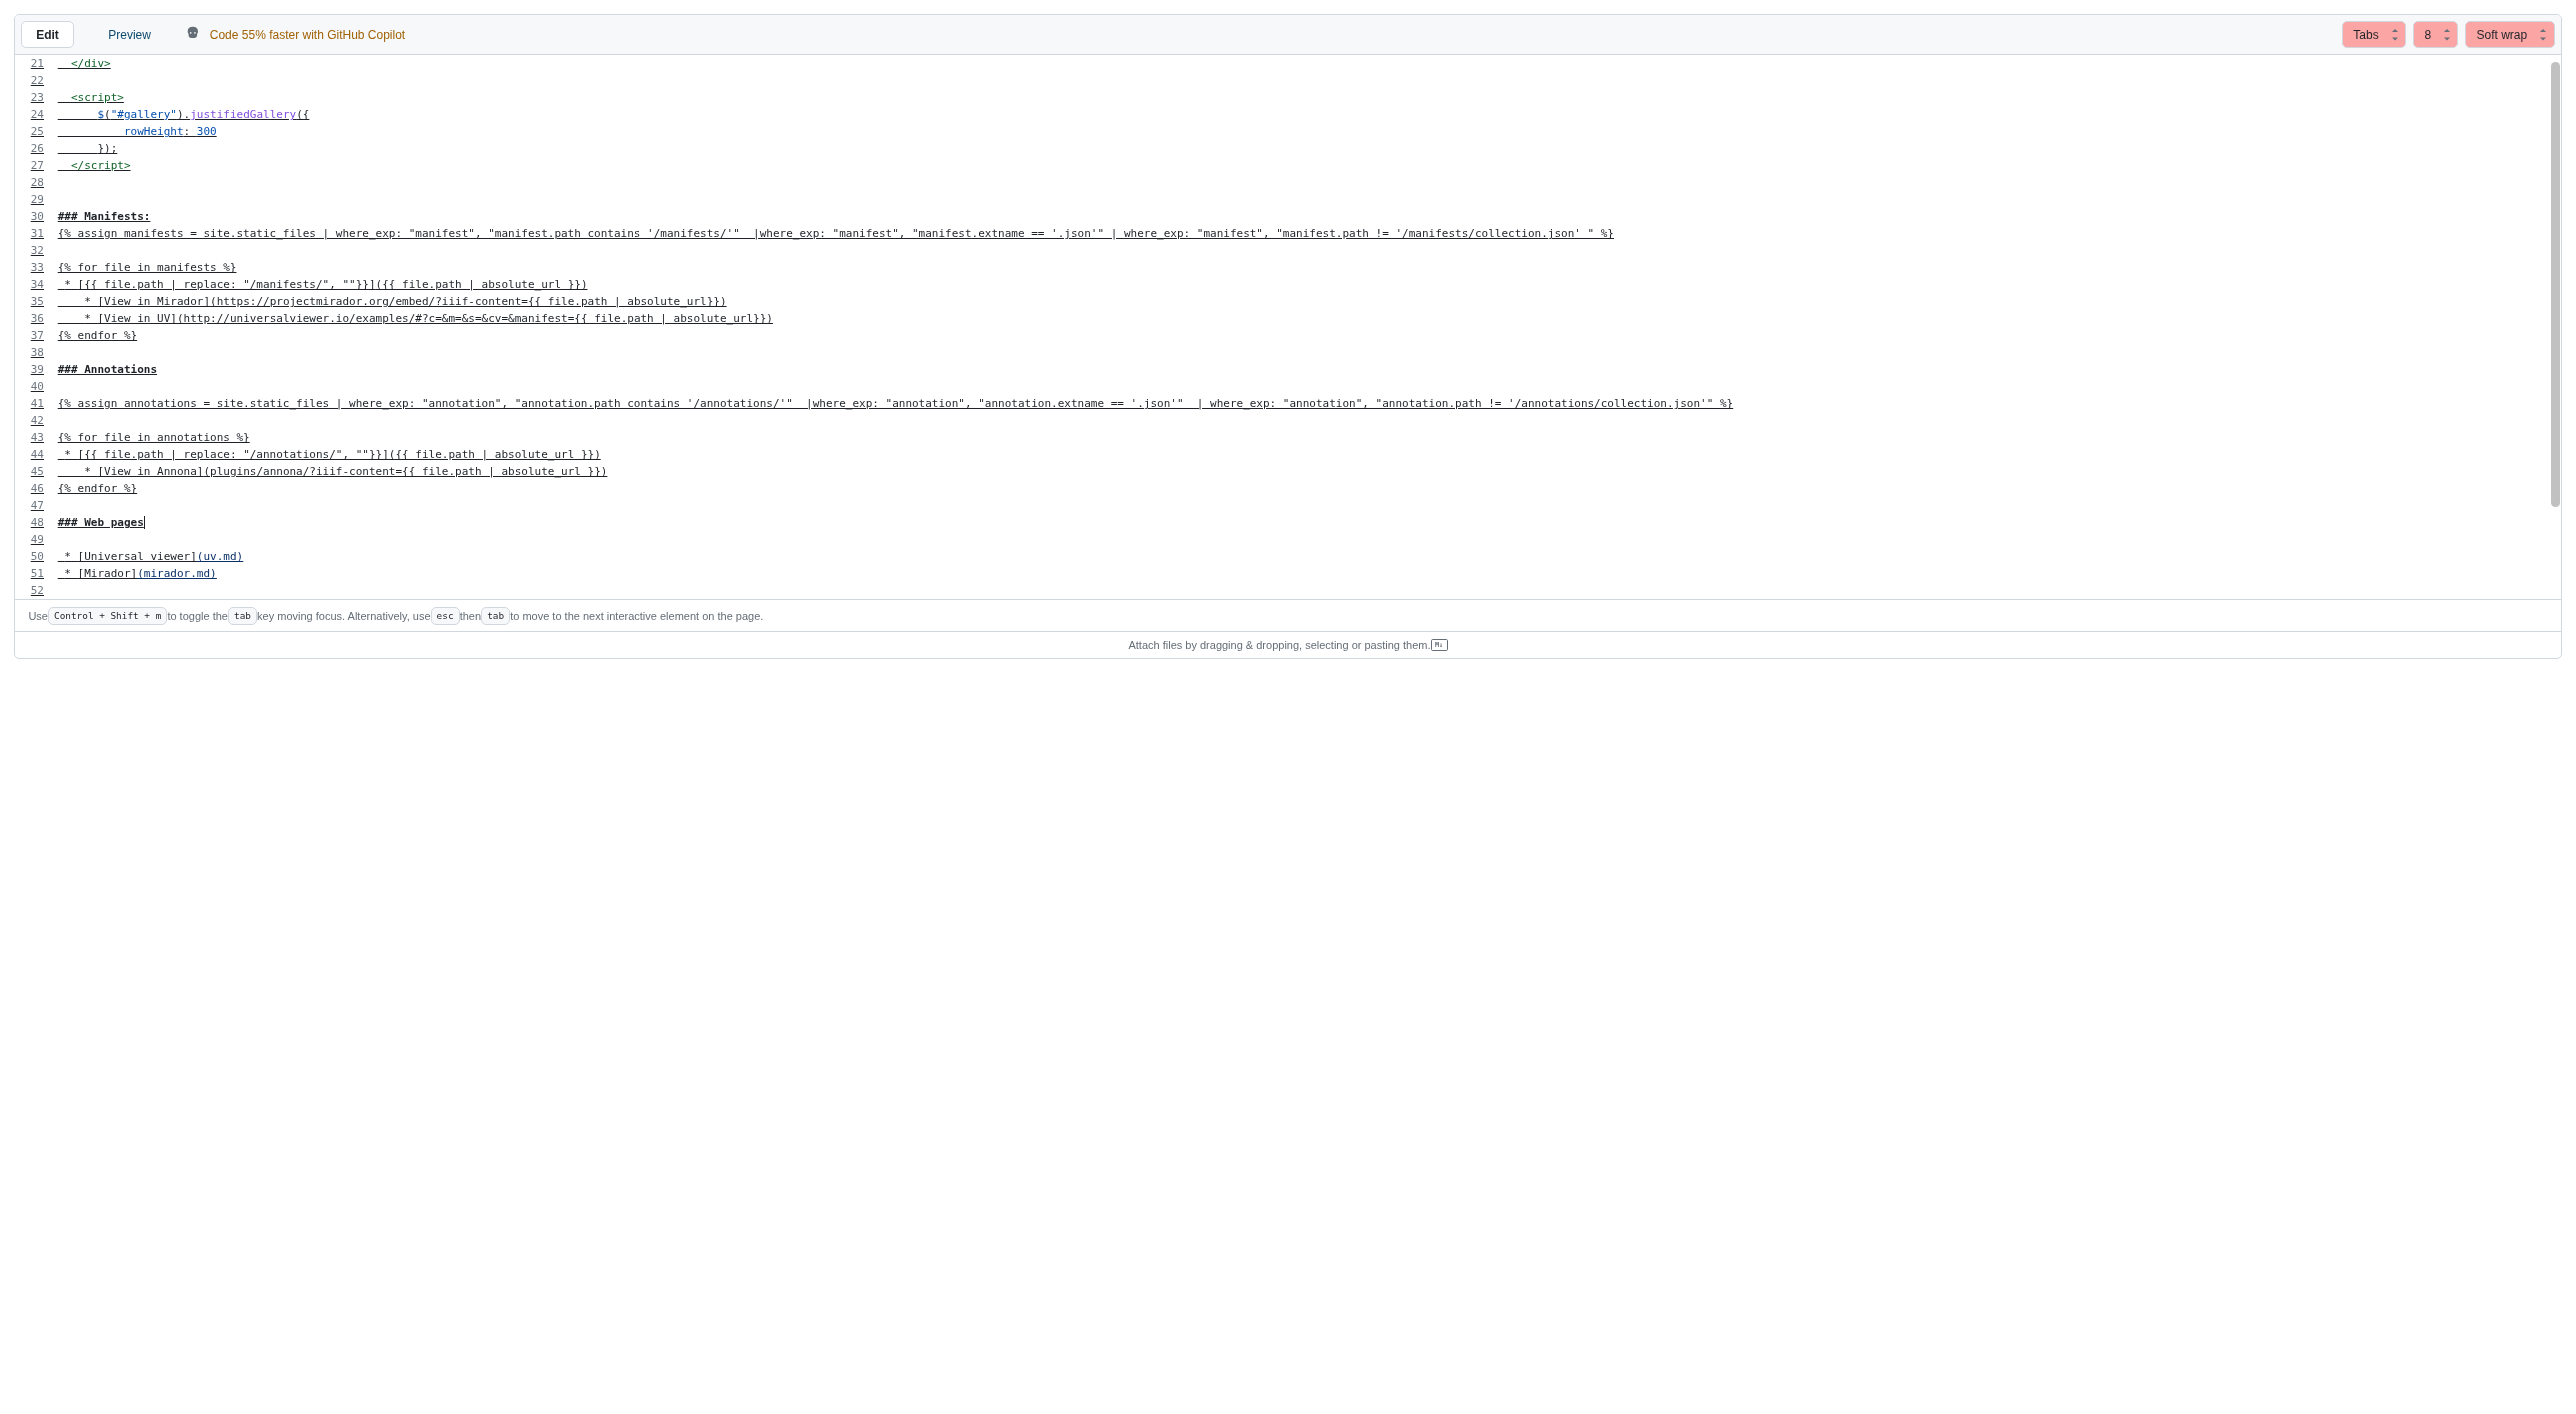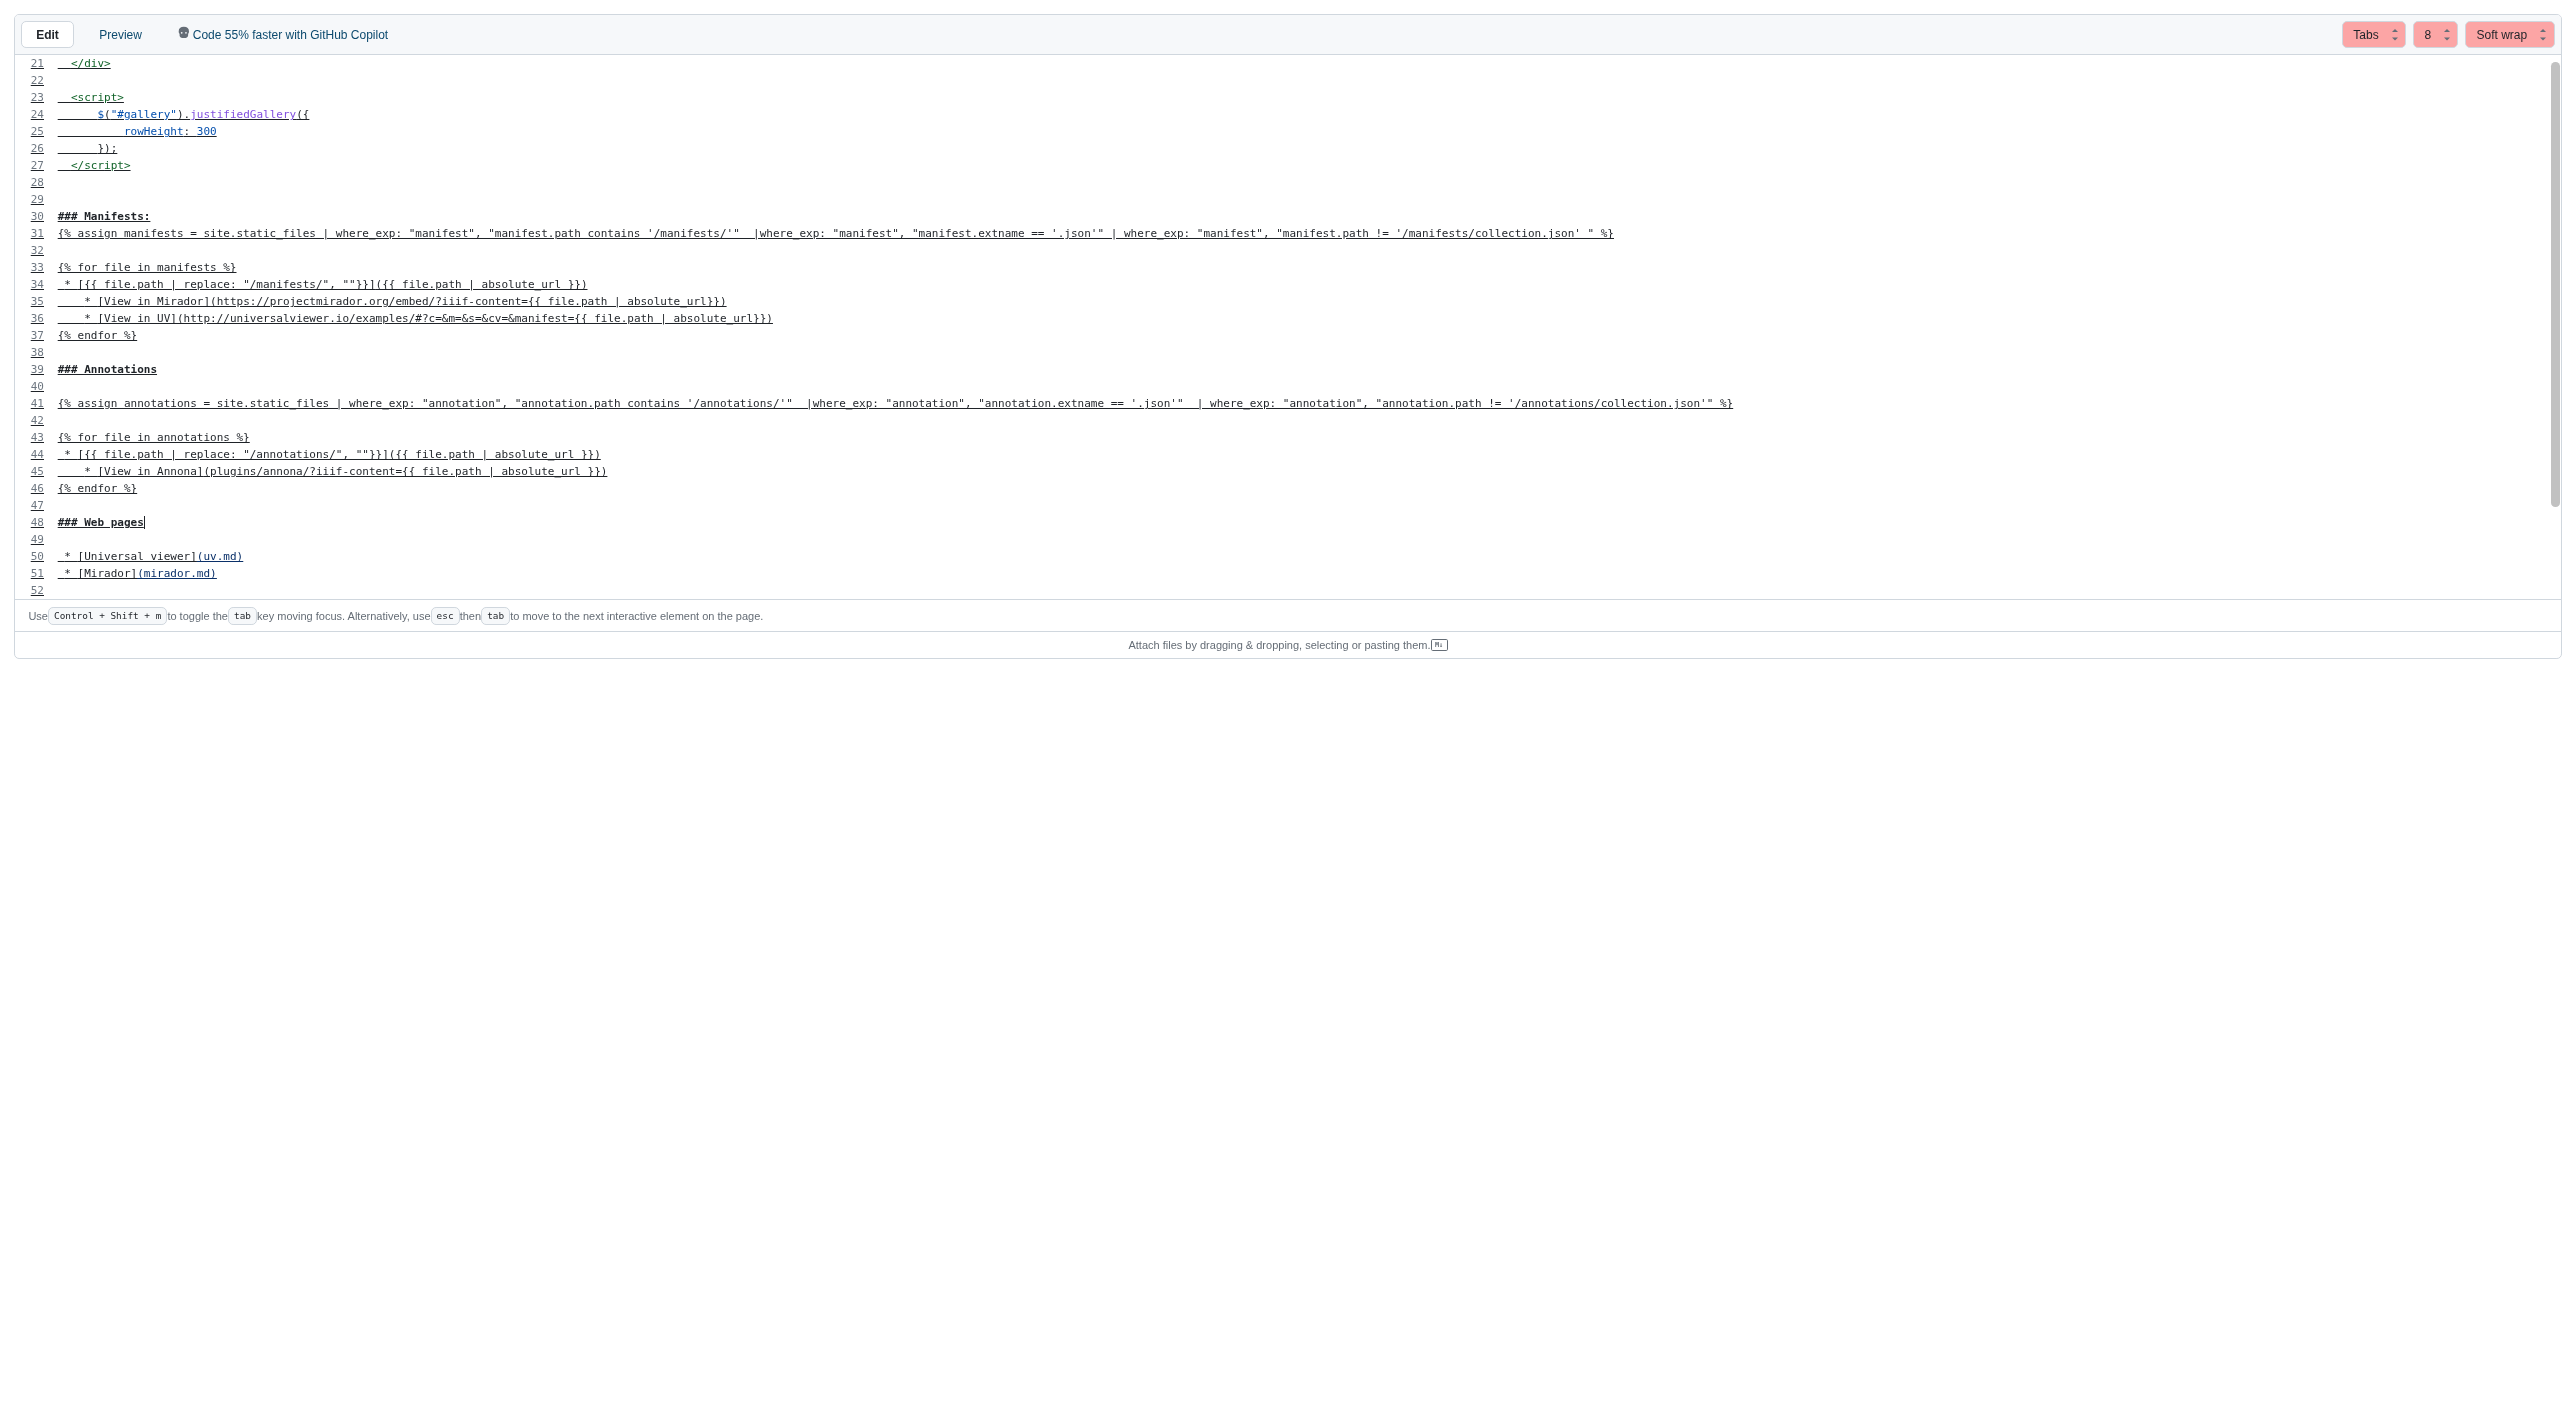--- a/index.html
+++ b/index.html
@@ -20,43 +20,43 @@
   .toolbar {
     display: flex;
     align-items: center;
     padding: 6.8px 6.8px;
     background: #f6f8fa;
     border-bottom: 0.9px solid #d0d7de;
     gap: 6.8px;
   }
   .tab-group {
     display: flex;
-    gap: 11px;
+    gap: 20px;
   }
   .tab-btn {
     padding: 5.1px 13.7px;
     font-size: 12px;
     border: 0.9px solid transparent;
     background: transparent;
     border-radius: 5.1px;
     cursor: pointer;
     color: #0c4a6e;
   }
   .tab-btn.active {
     background: #ffffff;
     border: 0.9px solid #d0d7de;
     color: #1f2328;
     font-weight: 600;
   }
   .copilot-hint {
     display: flex;
     align-items: center;
-    gap: 2px;
+    gap: 10px;
     font-size: 12px;
-    color: #0c4a6e;
+    color: #a16207;
     margin-left: 13.7px;
   }
   .copilot-icon svg { width:13.7px; height:13.7px; fill:#656d76; }
   .right-controls {
     margin-left: auto;
     display: flex;
     gap: 6.8px;
   }
   .select-wrap {
     position: relative;

